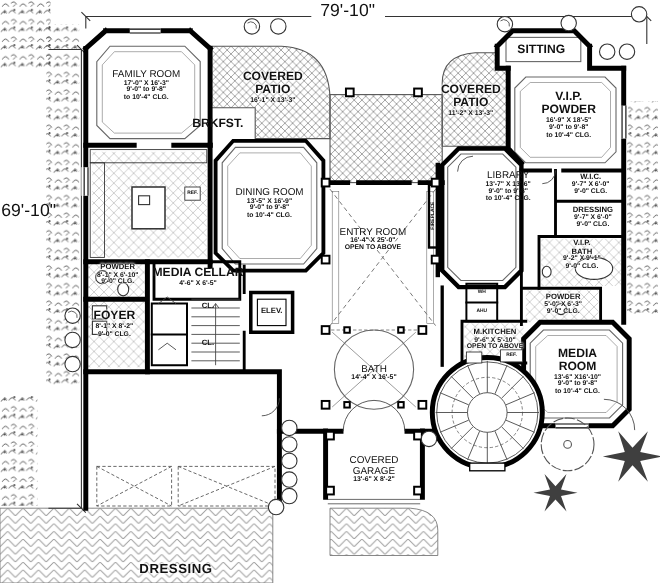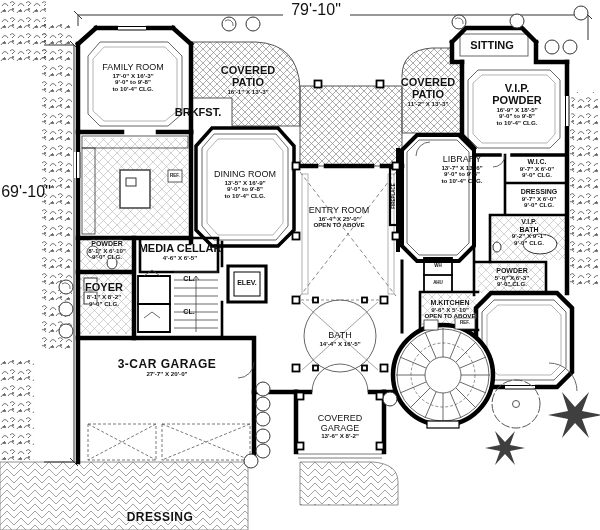--- a/index.html
+++ b/index.html
@@ -369,25 +369,28 @@
   <div class="rd">5'-0" X 6'-3"</div>
   <div class="rd">9'-0" CLG.</div>
 </div>
 
 <div class="lbl halo" style="left:450px;top:309px">
   <div class="rn-sm">M.KITCHEN</div>
   <div class="rd">9'-6" X 5'-10"</div>
   <div class="rd">OPEN TO ABOVE</div>
 </div>
 
-
-<div class="lbl" style="left:167px;top:368px">
-  <div class="rn-lg">3-CAR GARAGE</div>
-  <div class="rd">27'-7" X 20'-0"</div>
-</div>
+<div class="lbl" style="left:525px;top:338px">
+  <div class="rn-md">MEDIA</div>
+  <div class="rn-md">ROOM</div>
+  <div class="rd">13'-6" X16'-10"</div>
+  <div class="rd">9'-0" to 9'-8"</div>
+  <div class="rd">to 10'-4" CLG.</div>
+</div>
+
 
 <div class="lbl" style="left:340px;top:427px">
   <div class="rn">COVERED</div>
   <div class="rn">GARAGE</div>
   <div class="rd">13'-6" X 8'-2"</div>
 </div>
 
 <div class="lbl halo" style="left:160px;top:517px">
   <div class="rn-lg">DRESSING</div>
 </div>

